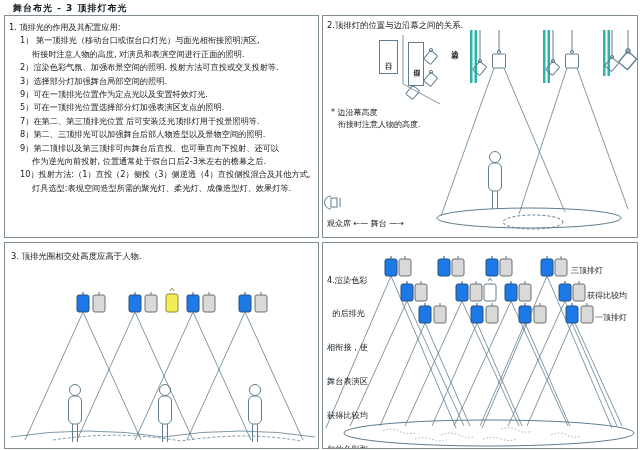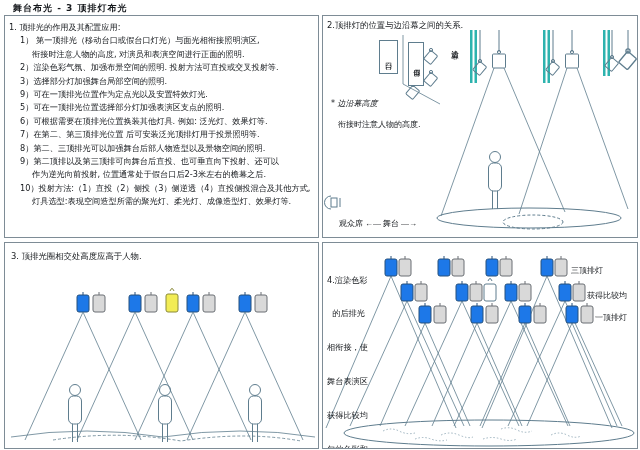--- a/index.html
+++ b/index.html
@@ -47,21 +47,20 @@
 
 <div id="p1" class="panel">
   <div class="wrap">
     <div class="p1line ind0">1. 顶排光的作用及其配置应用:</div>
     <div class="p1line ind1">1）  第一顶排光（移动台口或假台口灯光）与面光相衔接照明演区,</div>
     <div class="p1line ind2">衔接时注意人物的高度, 对演员和表演空间进行正面的照明.</div>
     <div class="p1line ind1">2）渲染色彩气氛、加强布景空间的照明. 投射方法可直投或交叉投射等.</div>
     <div class="p1line ind1">3）选择部分灯加强舞台局部空间的照明.</div>
     <div class="p1line ind1">9）可在一顶排光位置作为定点光以及安置特效灯光.</div>
     <div class="p1line ind1">5）可在一顶排光位置选择部分灯加强表演区支点的照明.</div>
-    <div class="p1line ind1">6）可根据需要在顶排光位置换装其他灯具. 例如: 泛光灯、效果灯等.</div>
     <div class="p1line ind1">7）在第二、第三顶排光位置 后可安装泛光顶排灯用于投景照明等.</div>
     <div class="p1line ind1">8）第二、三顶排光可以加强舞台后部人物造型以及景物空间的照明.</div>
     <div class="p1line ind1">9）第二顶排以及第三顶排可向舞台后直投、也可垂直向下投射、还可以</div>
     <div class="p1line ind2">作为逆光向前投射, 位置通常处于假台口后2-3米左右的檐幕之后.</div>
     <div class="p1line ind1">10）投射方法:（1）直投（2）侧投（3）侧逆透（4）直投侧投混合及其他方式,</div>
     <div class="p1line ind2">灯具选型:表现空间造型所需的聚光灯、柔光灯、成像造型灯、效果灯等.</div>
   </div>
 </div>
 
 <div id="p2" class="panel">
@@ -156,23 +155,23 @@
   </svg>
 
   <div class="ptitle">2.顶排灯的位置与边沿幕之间的关系.</div>
   <div class="vbox" style="left:56px;top:24px;width:17px;height:32px;">
     <span class="vtext">台口</span>
   </div>
   <div class="vbox" style="left:85px;top:26px;width:14px;height:42px;">
     <span class="vtext" style="font-size:7px;">假台口</span>
   </div>
   <div class="lbl vtext" style="left:128px;top:28px;">边沿幕</div>
-  <div class="lbl" style="left:8px;top:82px;font-style:italic;">* 边沿幕高度</div>
+  <div class="lbl" style="left:8px;top:91px;">* 边沿幕高度</div>
   <div class="lbl" style="left:15px;top:103px;">衔接时注意人物的高度.</div>
-  <div class="lbl" style="left:16px;top:202px;font-family:Liberation Serif, serif;">观众席 ←—   舞台 —→</div>
+  <div class="lbl" style="left:4px;top:202px;">观众席 ←—   舞台 —→</div>
 </div>
 
 <div id="p3" class="panel">
   <svg width="313" height="205" viewBox="0 0 313 205">
     <defs>
       <g id="light3">
         <line x1="6" y1="-3" x2="6" y2="0"></line>
         <rect x="0" y="0" width="12" height="17" rx="2"></rect>
       </g>
       <g id="person3">

